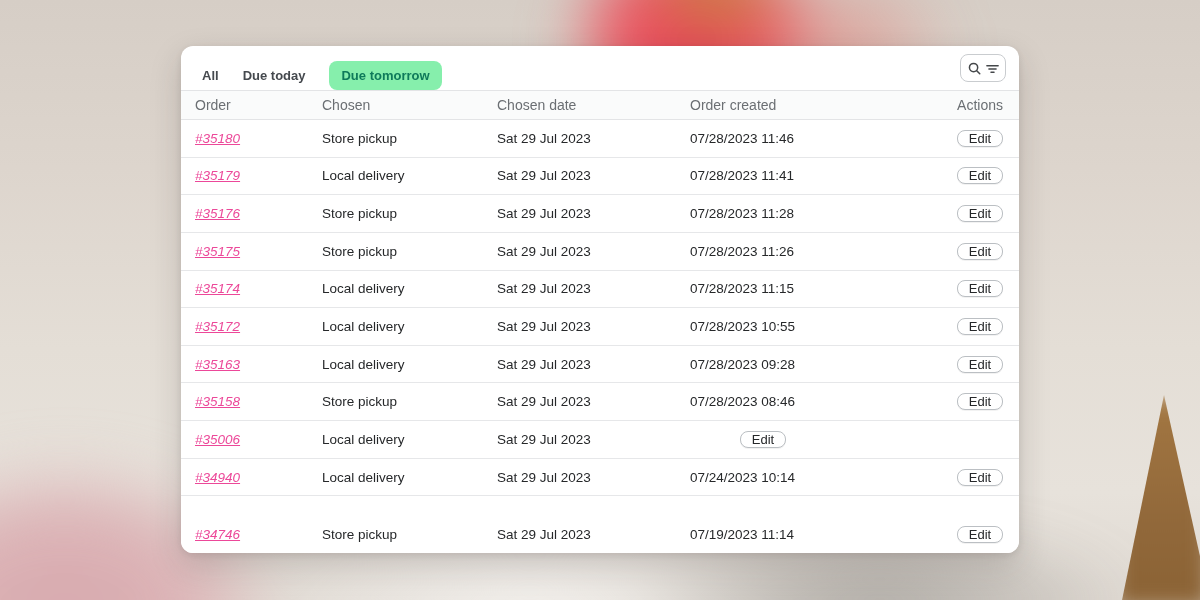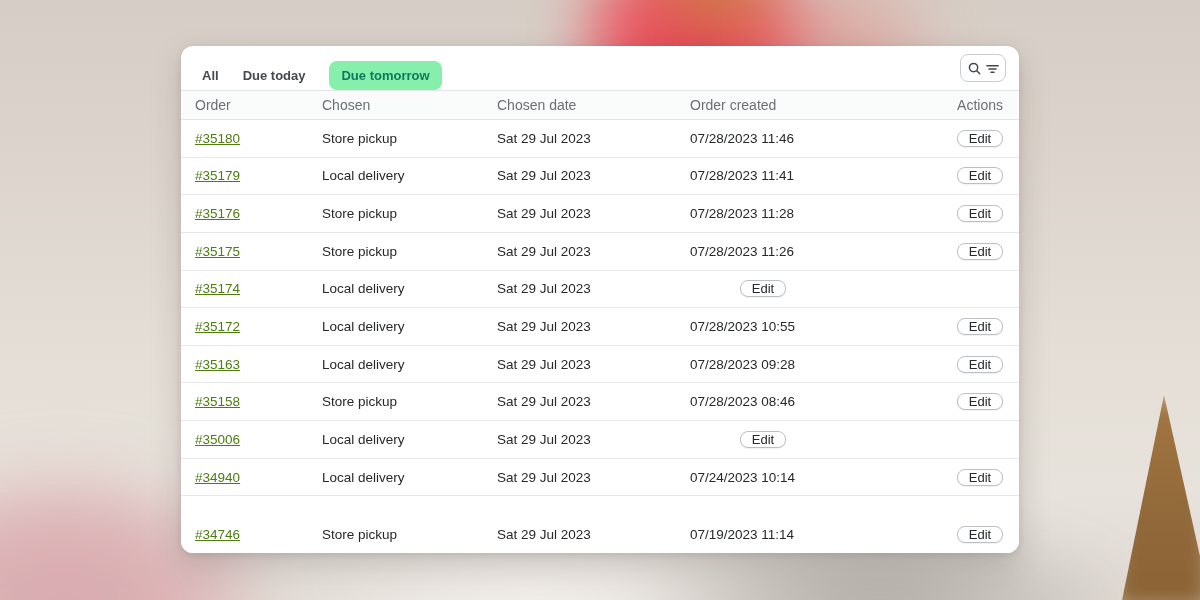--- a/index.html
+++ b/index.html
@@ -47,21 +47,21 @@
   .tbody{display:flex;flex-direction:column;height:433px;}
   .tr{flex:1;display:flex;align-items:center;border-bottom:1px solid #e6e7e9;
       font-size:13.5px;color:#26282a;background:#fff;}
   .tr:last-child{border-bottom:none;margin-top:20px;}
   .c-order{width:127px;padding-left:14px;box-sizing:content-box;}
   .c-methods{width:175px;}
   .c-chosen{width:193px;}
   .c-created{flex:1;}
   .c-actions{width:96px;display:flex;justify-content:flex-end;padding-right:16px;}
   .thead .c-actions{display:block;text-align:right;}
-  .order-link{color:#4d7c0f;font-weight:500;text-decoration:underline;cursor:pointer;}
+  .order-link{color:#ec4899;font-weight:500;text-decoration:underline;cursor:pointer;font-style:italic;}
   .edit-btn{width:46px;height:17px;background:#fff;border:1px solid #bbbfc3;border-radius:8px;
       font-family:inherit;font-size:13px;color:#26282a;cursor:pointer;
       box-shadow:0 1px 0 rgba(0,0,0,.05);display:flex;align-items:center;justify-content:center;}
 </style>
 </head>
 <body>
 
 <div class="bg">
   <div class="blobs">
     <div class="blob blob-red"></div>
@@ -151,20 +151,21 @@
       <button class="edit-btn">Edit</button>
     </div>
   </div>
 
   <div class="tr">
     <div class="c-order">
       <a class="order-link">#35174</a>
     </div>
     <div class="c-methods">Local delivery</div>
     <div class="c-chosen">Sat 29 Jul 2023</div>
+    <div class="c-created">07/28/2023 11:15</div>
     <div class="c-actions">
       <button class="edit-btn">Edit</button>
     </div>
   </div>
 
   <div class="tr">
     <div class="c-order">
       <a class="order-link">#35172</a>
     </div>
     <div class="c-methods">Local delivery</div>

